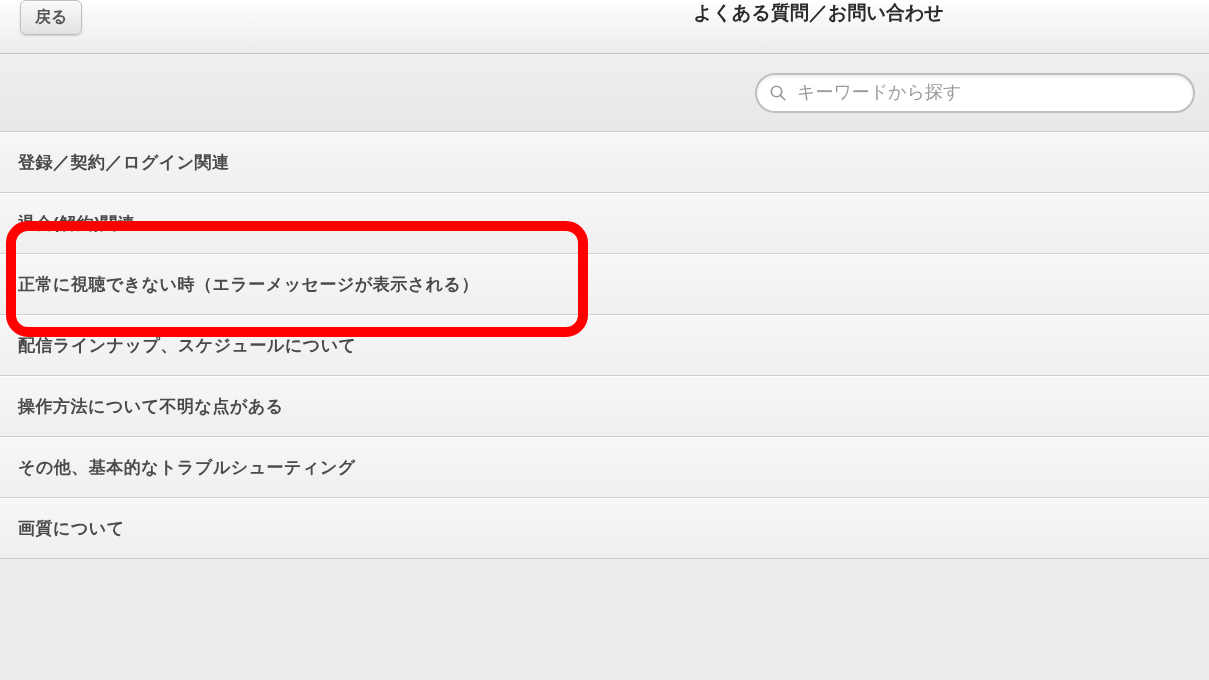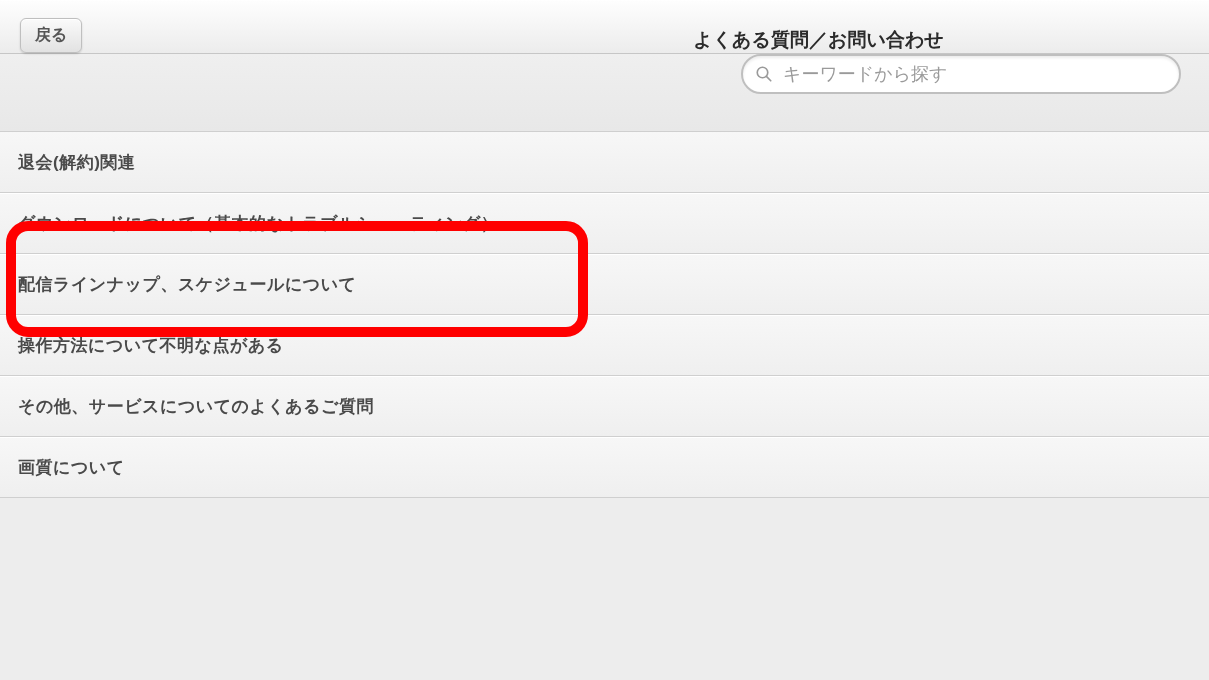--- a/index.html
+++ b/index.html
@@ -9,21 +9,21 @@
       width: 1209px;
       height: 680px;
       overflow: hidden;
       position: relative;
     }
     .topbar {
       height: 54px;
       background: linear-gradient(#fefefe, #ececec);
       border-bottom: 1px solid #c6c6c6;
       display: flex;
-      align-items: flex-end;
+      align-items: flex-start;
       position: relative;
       padding: 0 20px;
       box-shadow: 0 1px 0 rgba(255,255,255,0.6) inset;
     }
     .back-btn {
       background: linear-gradient(#fafafa, #e2e2e2);
       border: 1px solid #bfbfbf;
       border-radius: 6px;
       color: #555;
       font-weight: 600;
@@ -42,23 +42,23 @@
       color: #2b2b2b;
       padding-left: 420px;
     }
     .page-title span { pointer-events: auto; }
 
     .search-row {
       height: 78px;
       background: linear-gradient(#efefef, #e8e8e8);
       border-bottom: 1px solid #cfcfcf;
       display: flex;
-      align-items: flex-start;
+      align-items: center;
       justify-content: flex-end;
-      padding-right: 28px;
+      padding-right: 14px;
     }
     .search-wrap {
       position: relative;
       width: 440px;
       height: 40px;
     }
     .search-input {
       width: 100%;
       height: 100%;
       border-radius: 20px;
@@ -127,32 +127,35 @@
         <circle cx="10" cy="10" r="7"></circle>
         <line x1="15.2" y1="15.2" x2="21" y2="21"></line>
       </svg>
     </span>
     <input class="search-input" type="text" placeholder="キーワードから探す" style="">
   </div>
 </div>
 
 <div class="list" id="category-list">
     <div class="list-item">
+      <span class="list-label">登録／契約／ログイン関連</span>
+    </div>
+    <div class="list-item">
       <span class="list-label">退会(解約)関連</span>
     </div>
     <div class="list-item">
-      <span class="list-label">ダウンロードについて（基本的なトラブルシューティング）</span>
+      <span class="list-label">正常に視聴できない時（エラーメッセージが表示される）</span>
     </div>
     <div class="list-item">
       <span class="list-label">配信ラインナップ、スケジュールについて</span>
     </div>
     <div class="list-item">
       <span class="list-label">操作方法について不明な点がある</span>
     </div>
     <div class="list-item">
-      <span class="list-label">その他、サービスについてのよくあるご質問</span>
+      <span class="list-label">その他、基本的なトラブルシューティング</span>
     </div>
     <div class="list-item">
       <span class="list-label">画質について</span>
     </div>
   </div>
 
 <div class="highlight-box"></div>
 
 </body></html>

